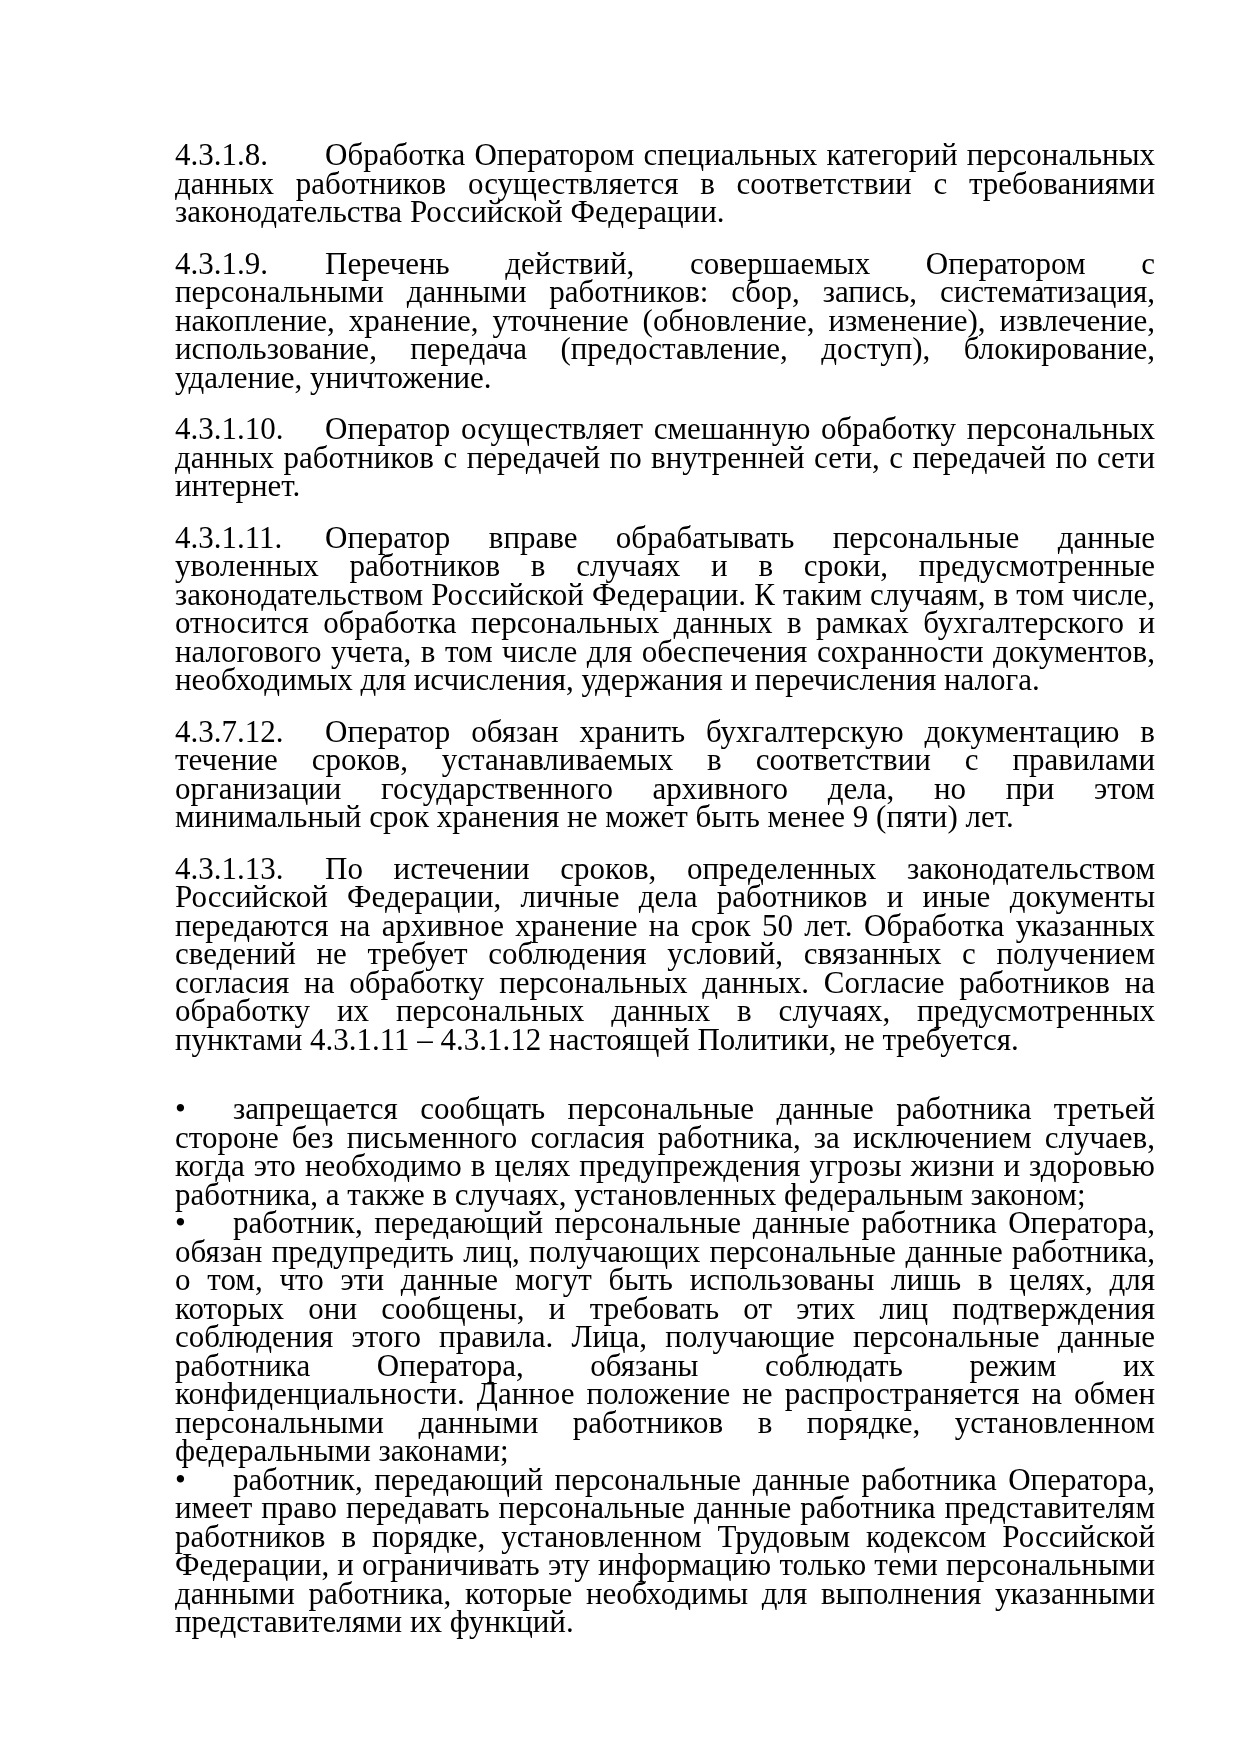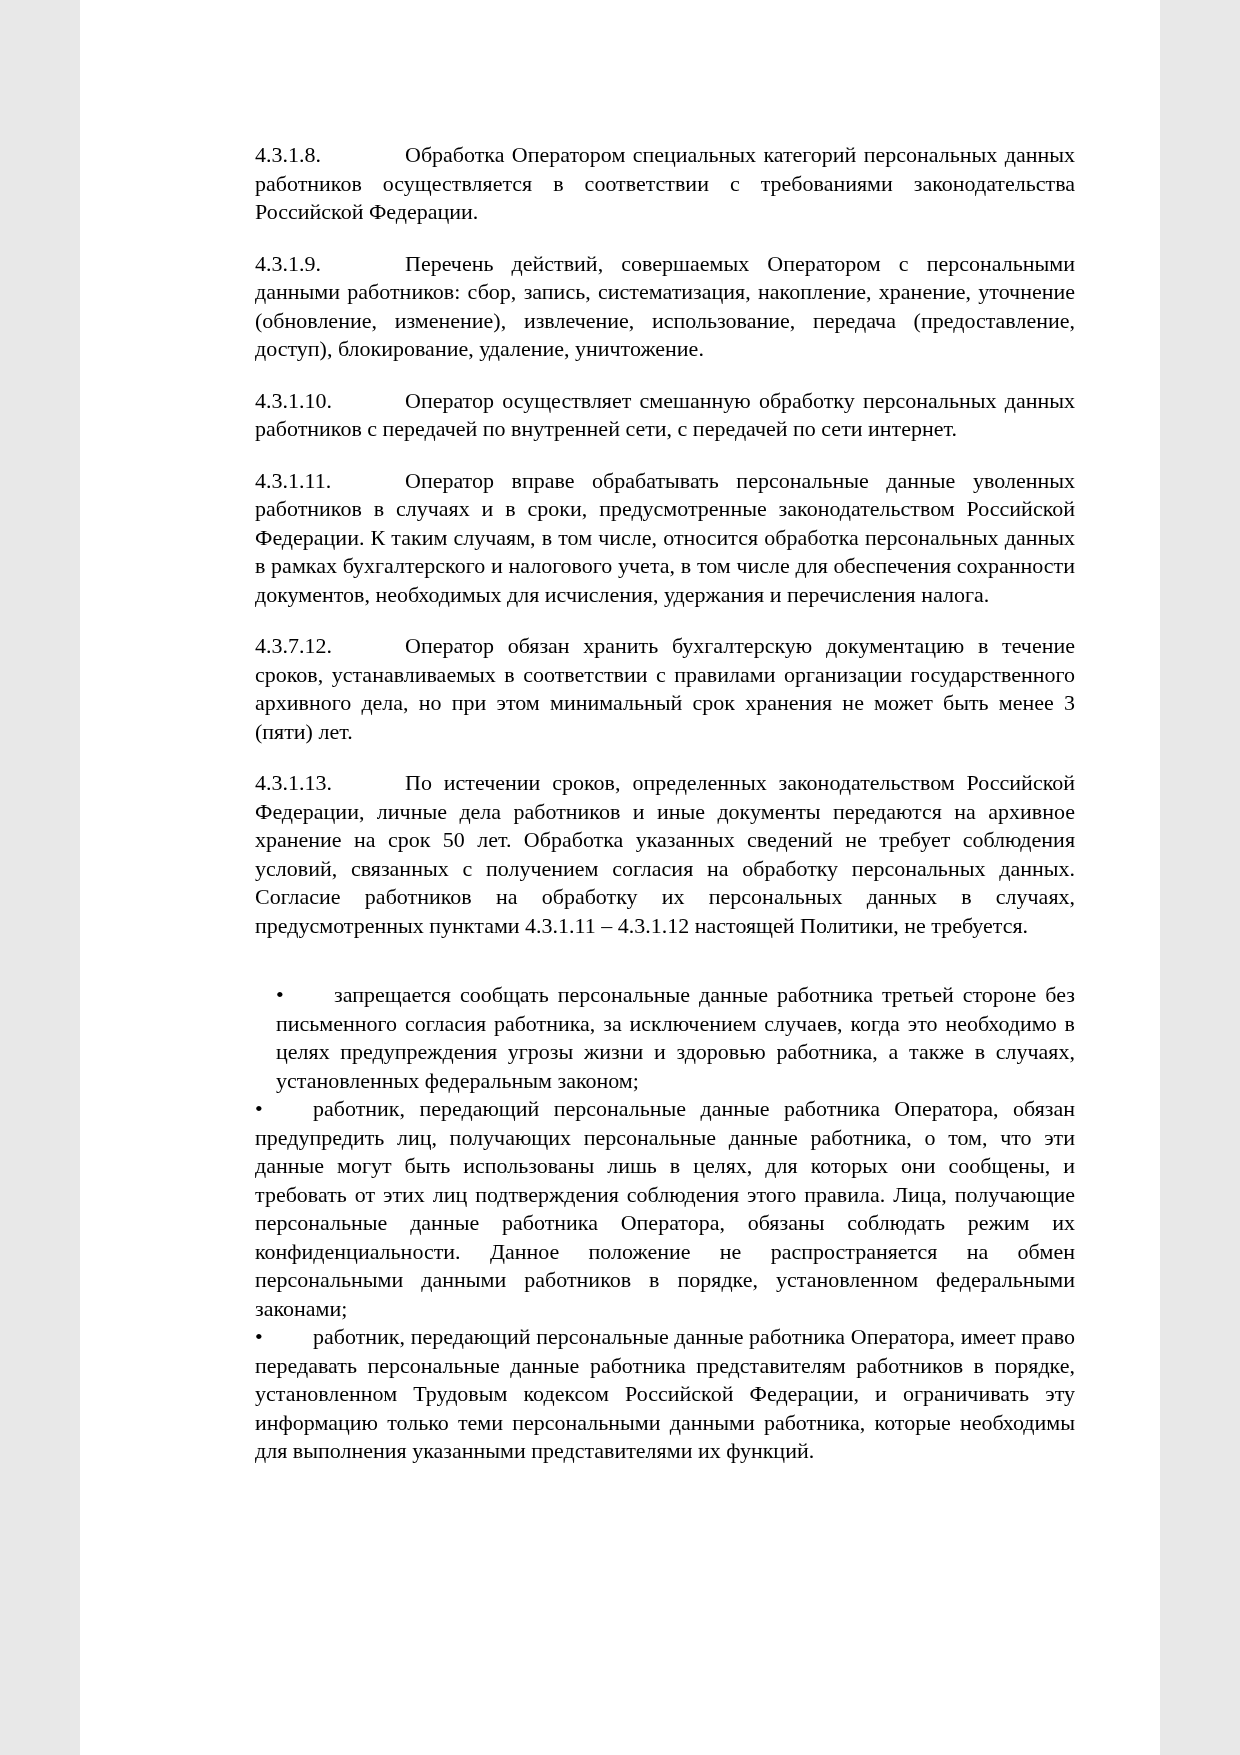--- a/index.html
+++ b/index.html
@@ -1,52 +1,52 @@
 <!DOCTYPE html>
 <html lang="ru"><head>
 <meta charset="utf-8">
 <style>
   html, body { margin: 0; padding: 0; }
   body { background: #e8e8e8; }
   .page {
     position: relative;
-    width: 1080px;
+    width: 1240px;
     height: 1755px;
     margin: 0 auto;
     background: #ffffff;
     box-sizing: border-box;
     padding: 141px 85px 0 175px;
     overflow: hidden;
     font-family: "Liberation Serif", "DejaVu Serif", serif;
-    font-size: 22px;
+    font-size: 31px;
     line-height: 28.5px;
     color: #000000;
   }
   .para {
     text-align: justify;
     margin: 0 0 23px 0;
   }
   .para .marker {
     display: inline-block;
     vertical-align: top;
   }
   .para.numbered .marker { width: 150px; }
   .para.bullet .marker { width: 58px; }
   .para.bullet { margin-bottom: 0; }
-  .para.bullet.first-bullet { margin-top: 41px; margin-left: 21px; }
+  .para.bullet.first-bullet { margin-top: 41px; }
   .para .body { }
 </style>
 </head>
 <body>
 
 <div class="page">
   <div id="doc-body">
       <p class="para numbered"><span class="marker">4.3.1.8.</span><span class="body">Обработка Оператором специальных категорий персональных данных работников осуществляется в соответствии с требованиями законодательства Российской Федерации.</span></p>
       <p class="para numbered"><span class="marker">4.3.1.9.</span><span class="body">Перечень действий, совершаемых Оператором с персональными данными работников: сбор, запись, систематизация, накопление, хранение, уточнение (обновление, изменение), извлечение, использование, передача (предоставление, доступ), блокирование, удаление, уничтожение.</span></p>
       <p class="para numbered"><span class="marker">4.3.1.10.</span><span class="body">Оператор осуществляет смешанную обработку персональных данных работников с передачей по внутренней сети, с передачей по сети интернет.</span></p>
       <p class="para numbered"><span class="marker">4.3.1.11.</span><span class="body">Оператор вправе обрабатывать персональные данные уволенных работников в случаях и в сроки, предусмотренные законодательством Российской Федерации. К таким случаям, в том числе, относится обработка персональных данных в рамках бухгалтерского и налогового учета, в том числе для обеспечения сохранности документов, необходимых для исчисления, удержания и перечисления налога.</span></p>
-      <p class="para numbered"><span class="marker">4.3.7.12.</span><span class="body">Оператор обязан хранить бухгалтерскую документацию в течение сроков, устанавливаемых в соответствии с правилами организации государственного архивного дела, но при этом минимальный срок хранения не может быть менее 3 (пяти) лет.</span></p>
+      <p class="para numbered"><span class="marker">4.3.7.12.</span><span class="body">Оператор обязан хранить бухгалтерскую документацию в течение сроков, устанавливаемых в соответствии с правилами организации государственного архивного дела, но при этом минимальный срок хранения не может быть менее 9 (пяти) лет.</span></p>
       <p class="para numbered"><span class="marker">4.3.1.13.</span><span class="body">По истечении сроков, определенных законодательством Российской Федерации, личные дела работников и иные документы передаются на архивное хранение на срок 50 лет. Обработка указанных сведений не требует соблюдения условий, связанных с получением согласия на обработку персональных данных. Согласие работников на обработку их персональных данных в случаях, предусмотренных пунктами 4.3.1.11 – 4.3.1.12 настоящей Политики, не требуется.</span></p>
       <p class="para bullet first-bullet"><span class="marker">•</span><span class="body">запрещается сообщать персональные данные работника третьей стороне без письменного согласия работника, за исключением случаев, когда это необходимо в целях предупреждения угрозы жизни и здоровью работника, а также в случаях, установленных федеральным законом;</span></p>
       <p class="para bullet"><span class="marker">•</span><span class="body">работник, передающий персональные данные работника Оператора, обязан предупредить лиц, получающих персональные данные работника, о том, что эти данные могут быть использованы лишь в целях, для которых они сообщены, и требовать от этих лиц подтверждения соблюдения этого правила. Лица, получающие персональные данные работника Оператора, обязаны соблюдать режим их конфиденциальности. Данное положение не распространяется на обмен персональными данными работников в порядке, установленном федеральными законами;</span></p>
       <p class="para bullet"><span class="marker">•</span><span class="body">работник, передающий персональные данные работника Оператора, имеет право передавать персональные данные работника представителям работников в порядке, установленном Трудовым кодексом Российской Федерации, и ограничивать эту информацию только теми персональными данными работника, которые необходимы для выполнения указанными представителями их функций.</span></p>
     </div>
 </div>
 
 </body></html>

